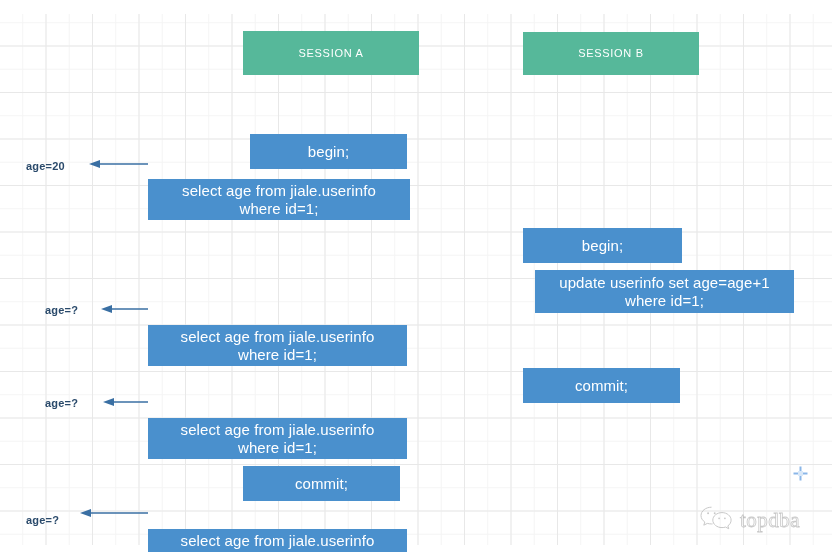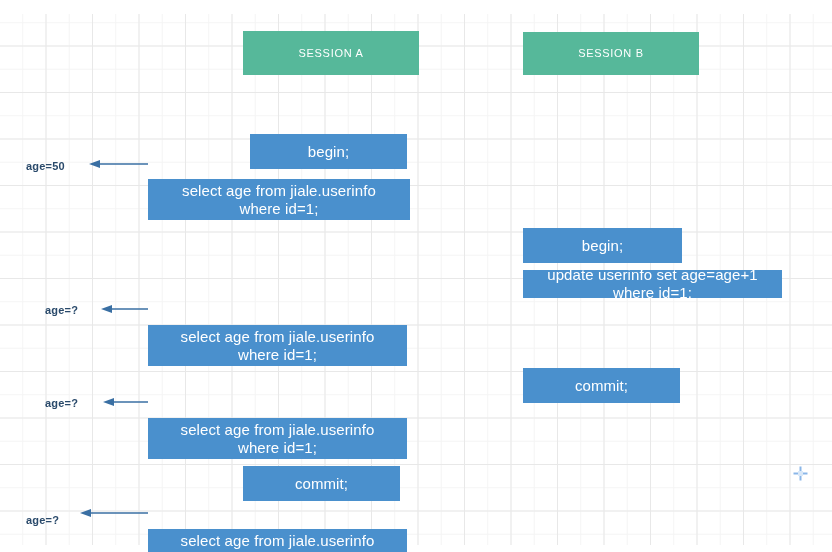--- a/index.html
+++ b/index.html
@@ -117,21 +117,21 @@
   <div class="bleed top"></div>
   <div class="bleed bottom"></div>
 
   <div class="box header" id="hdr-b" style="left: 523px; top: 32px; width: 176px; height: 43px; background: rgb(86, 184, 154);">SESSION B</div>
   <div class="box header" id="hdr-a" style="left: 243px; top: 31px; width: 176px; height: 44px; background: rgb(86, 184, 154);">SESSION A</div>
 
   <div class="box stmt" id="stmt-0" style="left: 250px; top: 99px; width: 157px; height: 35px; background: rgb(74, 144, 205);">begin;</div>
   <div class="box stmt" id="stmt-1" style="left: 148px; top: 144px; width: 262px; height: 41px; background: rgb(74, 144, 205);">select age from jiale.userinfo
 where id=1;</div>
   <div class="box stmt" id="stmt-2" style="left: 523px; top: 193px; width: 159px; height: 35px; background: rgb(74, 144, 205);">begin;</div>
-  <div class="box stmt" id="stmt-3" style="left: 523px; top: 235px; width: 259px; height: 28px; background: rgb(74, 144, 205);">update userinfo set age=age+1
+  <div class="box stmt" id="stmt-3" style="left: 535px; top: 235px; width: 259px; height: 43px; background: rgb(74, 144, 205);">update userinfo set age=age+1
 where id=1;</div>
   <div class="box stmt" id="stmt-4" style="left: 148px; top: 290px; width: 259px; height: 41px; background: rgb(74, 144, 205);">select age from jiale.userinfo
 where id=1;</div>
   <div class="box stmt" id="stmt-5" style="left: 523px; top: 333px; width: 157px; height: 35px; background: rgb(74, 144, 205);">commit;</div>
   <div class="box stmt" id="stmt-6" style="left: 148px; top: 383px; width: 259px; height: 41px; background: rgb(74, 144, 205);">select age from jiale.userinfo
 where id=1;</div>
   <div class="box stmt" id="stmt-7" style="left: 243px; top: 431px; width: 157px; height: 35px; background: rgb(74, 144, 205);">commit;</div>
   <div class="box stmt" id="stmt-8" style="left: 148px; top: 494px; width: 259px; height: 41px; background: rgb(74, 144, 205);">select age from jiale.userinfo
 where id=1;</div>
 
@@ -153,27 +153,47 @@
       <polygon points="0,6 11,2 11,10" fill="#3a6fa3"></polygon>
     </svg>
   </div>
   <div class="arrow" id="arr-3" style="left: 80px; top: 507px; width: 68px;">
     <svg width="100%" height="12">
       <line x1="100%" y1="6" x2="9" y2="6" stroke="#3a6fa3" stroke-width="1.4"></line>
       <polygon points="0,6 11,2 11,10" fill="#3a6fa3"></polygon>
     </svg>
   </div>
 
-  <div class="age-label" id="lbl-0" style="left: 26px; top: 160px; color: rgb(42, 74, 107);">age=50</div>
+  <div class="age-label" id="lbl-0" style="left: 26px; top: 160px; color: rgb(42, 74, 107);">age=20</div>
   <div class="age-label" id="lbl-1" style="left: 45px; top: 304px; color: rgb(42, 74, 107);">age=?</div>
   <div class="age-label" id="lbl-2" style="left: 45px; top: 397px; color: rgb(42, 74, 107);">age=?</div>
   <div class="age-label" id="lbl-3" style="left: 26px; top: 514px; color: rgb(42, 74, 107);">age=?</div>
 
   <div class="plus-marker" id="plus" style="left: 793px; top: 466px;">
     <svg width="15" height="15" viewBox="0 0 15 15">
       <line x1="7.5" y1="0.5" x2="7.5" y2="14.5" stroke="#8ab6e8" stroke-width="2"></line>
       <line x1="0.5" y1="7.5" x2="14.5" y2="7.5" stroke="#8ab6e8" stroke-width="2"></line>
       <rect x="5" y="5" width="5" height="5" fill="#d9e8f8"></rect>
     </svg>
   </div>
 
+  <div class="watermark" id="wm" style="left: 700px; top: 505px;">
+    <span>
+      <svg width="34" height="27" viewBox="0 0 34 27">
+        <g fill="none" stroke="#9a9a9a" stroke-width="1">
+          <path d="M11.5 2.2 C5.6 2.2 1 6.0 1 10.6 c0 2.6 1.5 4.9 3.8 6.4
+                   l-1.0 3.2 3.5 -1.8 c1.3 0.35 2.7 0.55 4.2 0.55
+                   c0.35 0 0.7 -0.02 1.05 -0.05"></path>
+          <circle cx="8.1" cy="8.2" r="0.95" fill="#9a9a9a" stroke="none"></circle>
+          <circle cx="14.7" cy="8.2" r="0.95" fill="#9a9a9a" stroke="none"></circle>
+          <path d="M22.0 7.6 C16.9 7.6 12.8 11.0 12.8 15.1
+                   c0 4.1 4.1 7.5 9.2 7.5 c1.25 0 2.45 -0.2 3.55 -0.55
+                   l3.2 1.7 -0.9 -2.85 c1.95 -1.35 3.25 -3.4 3.25 -5.8
+                   C31.1 11.0 27.05 7.6 22.0 7.6 Z"></path>
+          <circle cx="19.1" cy="13.3" r="0.85" fill="#9a9a9a" stroke="none"></circle>
+          <circle cx="24.9" cy="13.3" r="0.85" fill="#9a9a9a" stroke="none"></circle>
+        </g>
+      </svg>
+    </span>
+    <span class="wm-text">topdba</span>
+  </div>
 
 </div>
 
 </body></html>

